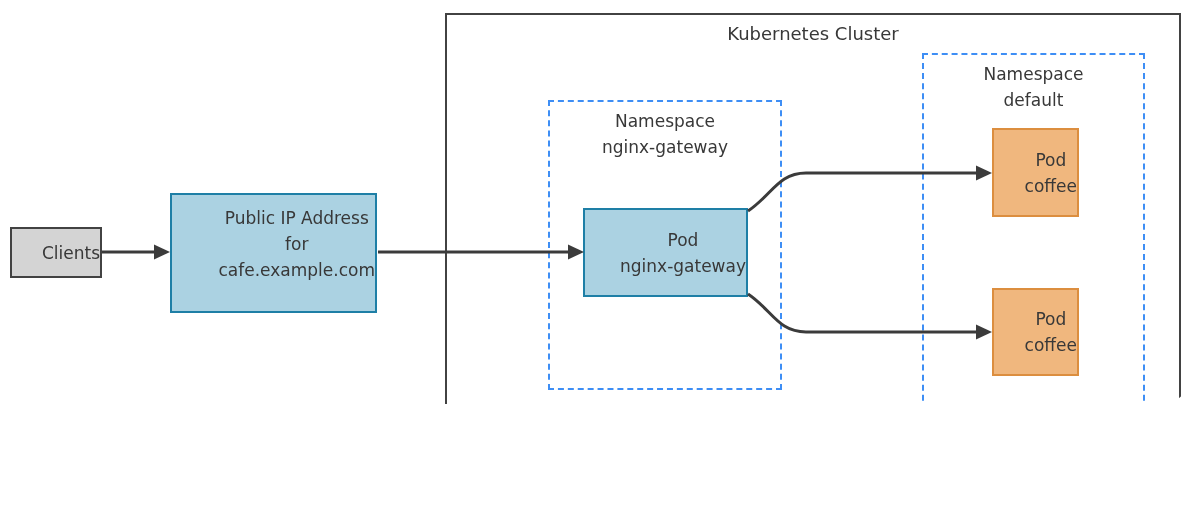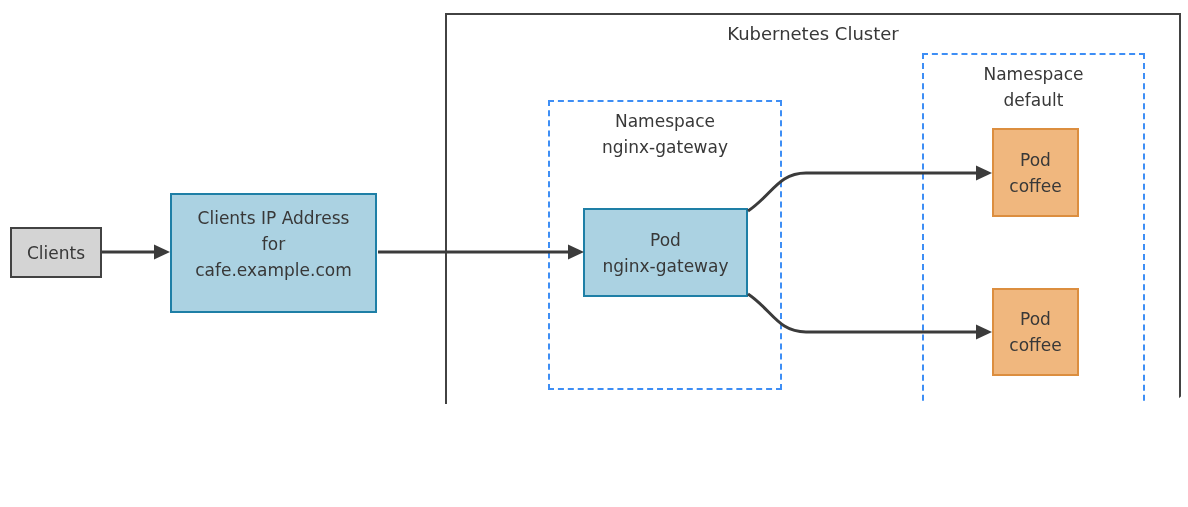--- a/index.html
+++ b/index.html
@@ -22,21 +22,21 @@
     text-align: center;
     font-size: 17px;
     line-height: 26px;
     color: var(--text-color, #383838);
   }
   .node {
     position: absolute;
     box-sizing: border-box;
     display: flex;
     align-items: center;
-    justify-content: center;
+    justify-content: flex-end;
   }
   .node-clients {
     left: 10px; top: 227px; width: 92px; height: 51px;
     background: var(--gray-fill, #d4d4d4);
     border: 2px solid var(--dark-stroke, #424242);
   }
   .node-public-ip {
     left: 170px; top: 193px; width: 207px; height: 120px;
     background: var(--blue-fill, #abd2e2);
     border: 2px solid var(--blue-stroke, #1e7fa6);
@@ -118,21 +118,21 @@
   <div class="namespace-box ns-default">
     <div class="namespace-title label">Namespace
 default</div>
   </div>
 
   <div class="node node-clients">
     <span class="label">Clients</span>
   </div>
 
   <div class="node node-public-ip">
-    <span class="label">Clients IP Address
+    <span class="label">Public IP Address
 for
 cafe.example.com</span>
   </div>
 
   <div class="node node-pod-gateway">
     <span class="label">Pod
 nginx-gateway</span>
   </div>
 
   <div class="node node-pod-coffee-top">

